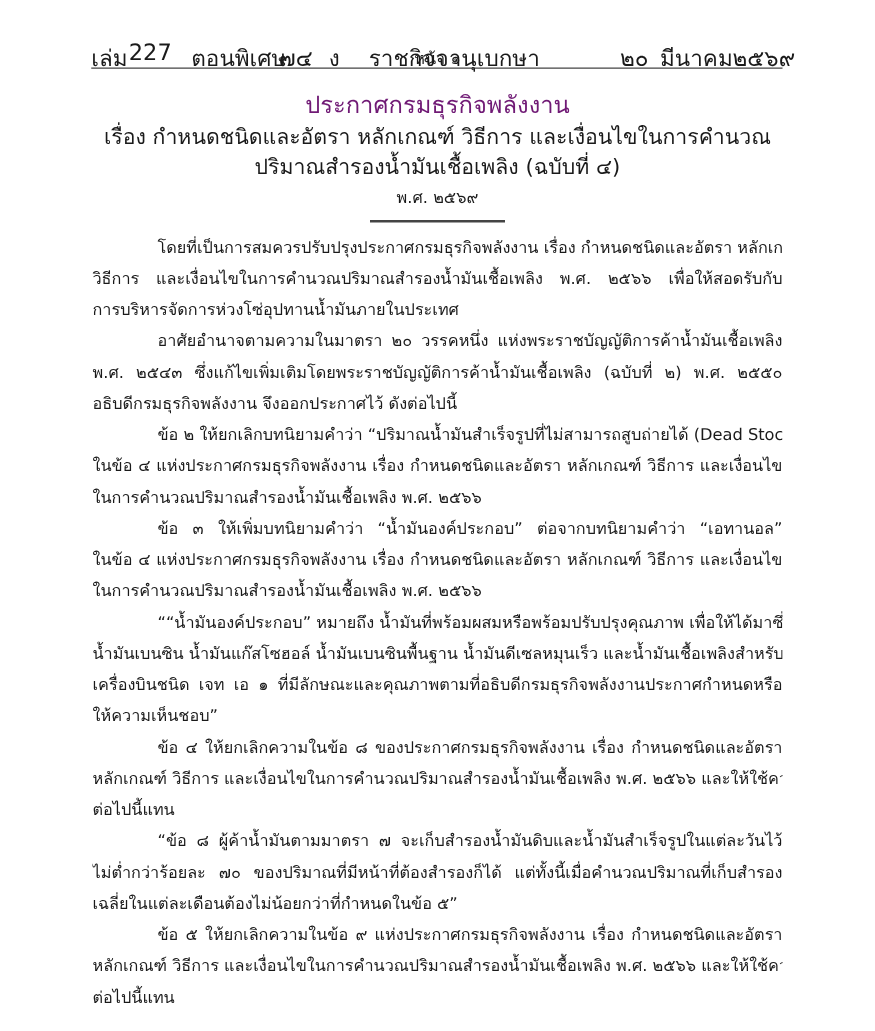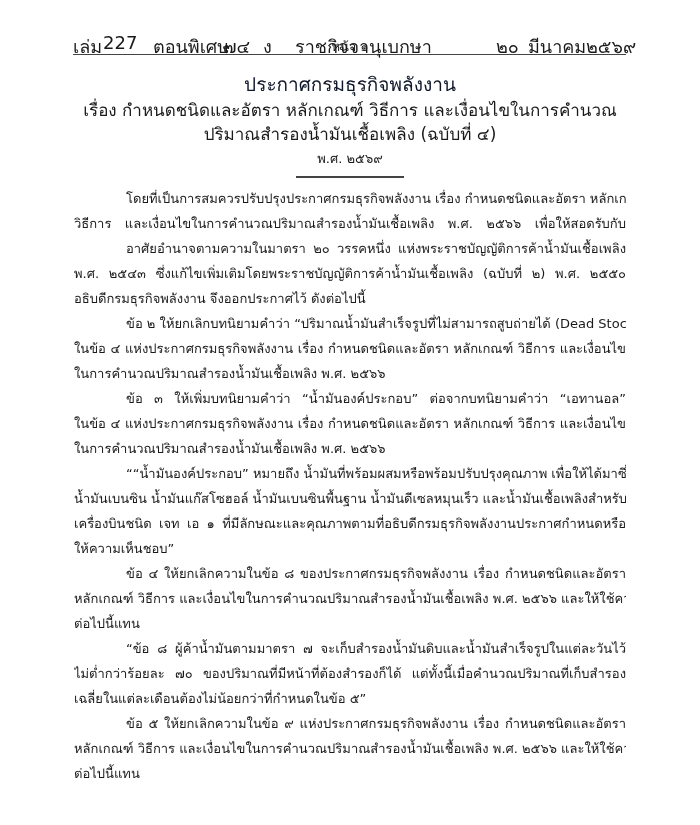--- a/index.html
+++ b/index.html
@@ -53,21 +53,21 @@
     .title-block {
       position: absolute;
       top: 70px;
       left: 0;
       width: 700px;
       text-align: center;
     }
     .doc-title {
       font-size: 19px;
       line-height: 28px;
-      color: #0f172a;
+      color: #701a75;
     }
     .doc-subject {
       font-size: 17px;
       line-height: 24px;
     }
     .doc-year {
       font-size: 13px;
       line-height: 26px;
     }
     .separator {
@@ -121,20 +121,21 @@
     <div class="doc-year">พ.ศ. ๒๕๖๙</div>
   </div>
 
   <div class="separator"></div>
 
   <div class="body-text">
 
     <p class="para">
       <span class="line just first">โดยที่เป็นการสมควรปรับปรุงประกาศกรมธุรกิจพลังงาน เรื่อง กำหนดชนิดและอัตรา หลักเกณฑ์</span>
       <span class="line just">วิธีการ และเงื่อนไขในการคำนวณปริมาณสำรองน้ำมันเชื้อเพลิง พ.ศ. ๒๕๖๖ เพื่อให้สอดรับกับ</span>
+      <span class="line">การบริหารจัดการห่วงโซ่อุปทานน้ำมันภายในประเทศ</span>
     </p>
 
     <p class="para">
       <span class="line just first">อาศัยอำนาจตามความในมาตรา ๒๐ วรรคหนึ่ง แห่งพระราชบัญญัติการค้าน้ำมันเชื้อเพลิง</span>
       <span class="line just">พ.ศ. ๒๕๔๓ ซึ่งแก้ไขเพิ่มเติมโดยพระราชบัญญัติการค้าน้ำมันเชื้อเพลิง (ฉบับที่ ๒) พ.ศ. ๒๕๕๐</span>
       <span class="line">อธิบดีกรมธุรกิจพลังงาน จึงออกประกาศไว้ ดังต่อไปนี้</span>
     </p>
 
 
     <p class="para">

